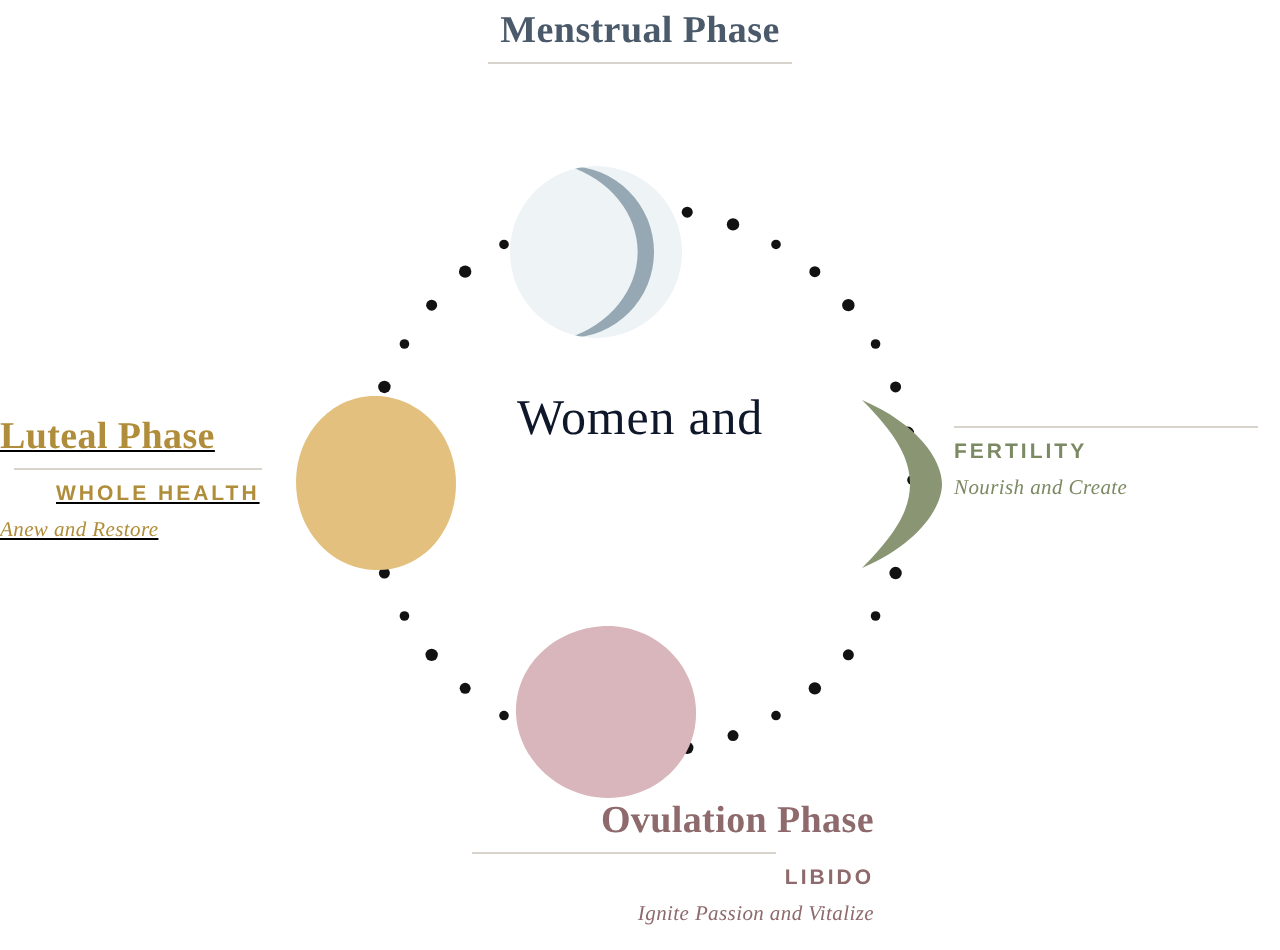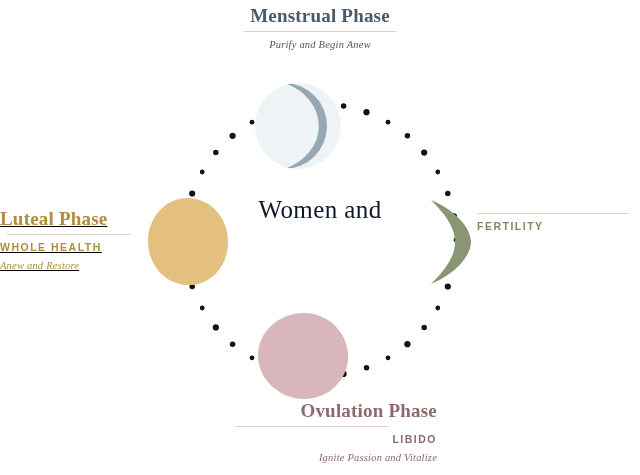--- a/index.html
+++ b/index.html
@@ -192,35 +192,35 @@
     <path d="M42 1 C64 2, 81 21, 81 45 C81 70, 63 89, 40 88 C18 87, 1 68, 1 44 C1 20, 19 0, 42 1 Z" fill="#e3c07e"></path>
   </svg>
 
   <div id="center-title" style="color: #0f172a;">
     <div>Women and</div>
   </div>
 
   <div class="label-block" id="block-menstrual">
     <div class="heading" style="color: rgb(74, 90, 106);">Menstrual Phase</div>
     <hr class="rule">
-    <div class="tagline" style="color: rgb(74, 90, 106);">Purify and Begin Anew</div>
   </div>
 
   <div class="label-block" id="block-follicular">
     <hr class="rule">
     <div class="keyword" style="color: rgb(124, 138, 99);">FERTILITY</div>
+    <div class="tagline" style="color: rgb(124, 138, 99);">Nourish and Create</div>
   </div>
 
   <div class="label-block" id="block-ovulation">
     <div class="heading" style="color: rgb(142, 106, 108);">Ovulation Phase</div>
     <hr class="rule">
     <div class="keyword" style="color: rgb(142, 106, 108);">LIBIDO</div>
     <div class="tagline" style="color: rgb(142, 106, 108);">Ignite Passion and Vitalize</div>
   </div>
 
   <div class="label-block" id="block-luteal">
     <div class="heading" style="color: rgb(176, 141, 58);">Luteal Phase</div>
     <hr class="rule">
-    <div class="keyword" style="color: rgb(176, 141, 58);">WHOLE HEALTH</div>
+    <div class="keyword" style="color: rgb(176, 141, 58); margin-left: 28px;">WHOLE HEALTH</div>
     <div class="tagline" style="color: rgb(176, 141, 58);">Anew and Restore</div>
   </div>
 
 </div>
 
 </body></html>

